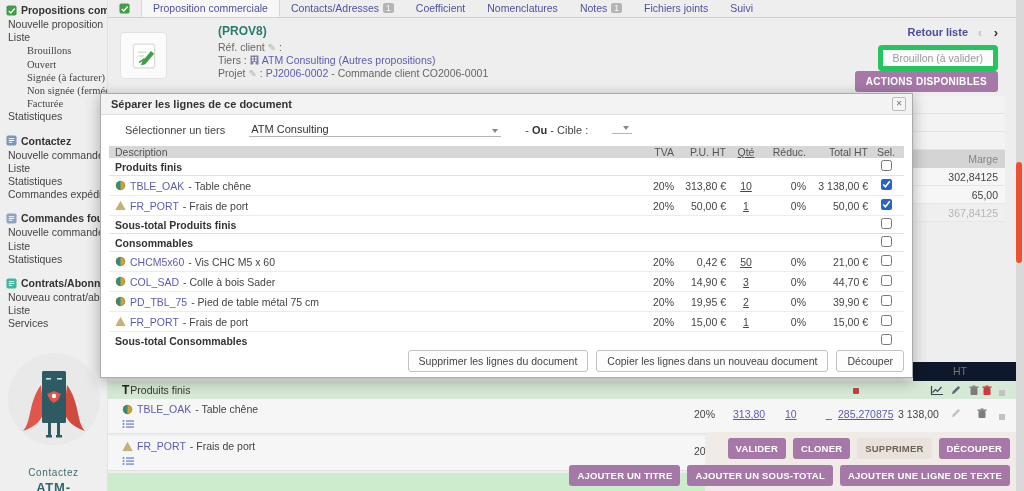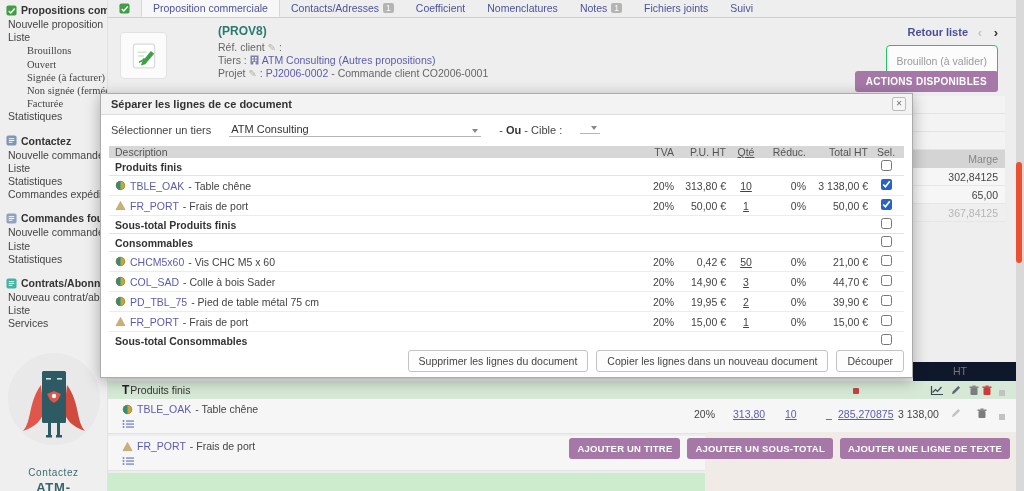--- a/index.html
+++ b/index.html
@@ -32,41 +32,41 @@
   
   #bigicon { left:120px; top:32px; width:47px; height:47px; background:#fbfbfb; border:1px solid #e2e2e2; border-radius:4px;
              display:flex; align-items:center; justify-content:center; }
   #h-title { left:218px; top:24px; color:#2a7a6d; font-weight:bold; font-size:12px; }
   .h-line { left:218px; color:#666; font-size:10.5px; display:flex; align-items:center; gap:3px; white-space:nowrap; }
   a.plink, .plink { color:#5c5cae; text-decoration:none; cursor:pointer; }
   .pencil-glyph { color:#b5b5a8; font-size:10px; }
   #h-backlist { right:56px; top:26px; font-weight:bold; color:#4c4c9c; font-size:11px; cursor:pointer; }
   #h-prev { right:42px; top:25px; color:#c4c4c4; font-size:13px; font-weight:bold; }
   #h-next { right:26px; top:25px; color:#333; font-size:13px; font-weight:bold; cursor:pointer; }
-  #h-status { right:26px; top:45px; background:#fcfcfc; border:1px solid #22c55e; border-radius:4px; color:#9a9a9a; font-size:10.5px; padding:9px 10px; }
+  #h-status { right:26px; top:45px; background:#fcfcfc; border:5px solid #22c55e; border-radius:4px; color:#9a9a9a; font-size:10.5px; padding:2px 10px; }
   #h-actions { right:26px; top:71px; background:#a678a8; color:#fff; font-weight:bold; font-size:10px; letter-spacing:.3px; padding:5px 11px; border:none; border-radius:3px; cursor:pointer; }
 
   
   .rp-row { left:913px; width:92px; height:18px; border-bottom:1px solid #e3e3e3; background:#f3f3f3; }
   #rp-marge { left:913px; top:150px; width:92px; height:26px; background:#d4d4d4; color:#868686; text-align:right; line-height:18px; padding-right:7px; font-size:10.5px; }
   .rp-val { left:913px; width:92px; height:18px; text-align:right; line-height:18px; padding-right:7px; color:#444; background:#f6f6f6; border-bottom:1px solid #e6e6e6; }
   .rp-val.dim { color:#b5b5b5; background:#efefef; }
   #ht-strip { left:913px; top:362px; width:103px; height:19px; background:#0f172a; color:#777; line-height:19px; padding-left:40px; font-size:10.5px; }
 
   
   #scroll-track { right:0; top:0; width:8px; height:491px; background:#d9d9d9; }
   #scroll-thumb { right:2px; top:162px; width:6px; height:101px; background:#ec5030; border-radius:3px; }
 
   
   #modal { left:100px; top:93px; width:813px; height:285px; background:#fff; border:1px solid #ababab;
            box-shadow:0 3px 14px rgba(0,0,0,.3); z-index:10; display:flex; flex-direction:column; }
   #modal-header { height:21px; background:#f3f3f3; border-bottom:1px solid #ddd; display:flex; align-items:center; padding:0 6px 0 10px; }
   #modal-title { font-weight:bold; font-size:11px; color:#333; flex:1; }
   #modal-close { width:14px; height:14px; border:1px solid #bbb; background:#f6f6f6; color:#777; font-size:8px; line-height:12px; text-align:center; cursor:pointer; border-radius:2px; }
-  #modal-selectrow { display:flex; align-items:center; padding:7px 10px 5px; gap:18px; font-size:11px; color:#444; }
+  #modal-selectrow { display:flex; align-items:center; padding:7px 10px 5px; gap:24px; font-size:11px; color:#444;margin-left:14px; }
   .combo { display:flex; align-items:flex-end; border-bottom:1px solid #b5b5b5; padding:1px 2px; cursor:pointer; }
   #combo-tiers { width:252px; }
   #combo-tiers .combo-val { flex:1; color:#333; }
   #combo-target { width:20px; justify-content:flex-end; }
   .caret { width:0; height:0; border-left:3.5px solid transparent; border-right:3.5px solid transparent; border-top:4.5px solid #888; margin:0 1px 2px 4px; }
   .or-label b { color:#333; }
 
   #mtable { margin:4px 8px 0; flex:1; display:flex; flex-direction:column; overflow:hidden; }
   .mhead { display:flex; background:#d7d7d7; color:#555; height:17px; align-items:center; font-size:10.5px; }
   .mrow { display:flex; align-items:center; border-bottom:1px solid #ececec; font-size:10.5px; }
@@ -359,20 +359,26 @@
           <rect x="4" y="4.4" width="8" height="1.3" fill="#6f84cd"></rect>
           <circle cx="1.5" cy="8" r="1" fill="#6f84cd"></circle>
           <rect x="4" y="7.4" width="8" height="1.3" fill="#6f84cd"></rect>
         </svg></div>
       <span class="bnum" style="left: 586px;">20%</span>
     </div>
   </div>
 <div id="empty-green" class="abs"></div>
 
 <div id="action-card" class="abs">
+  <div class="acrow" id="acrow1">
+      <button class="abtn">VALIDER</button>
+      <button class="abtn">CLONER</button>
+      <button class="abtn muted">SUPPRIMER</button>
+      <button class="abtn">DÉCOUPER</button>
+    </div>
   <div class="acrow" id="acrow2">
       <button class="abtn">AJOUTER UN TITRE</button>
       <button class="abtn">AJOUTER UN SOUS-TOTAL</button>
       <button class="abtn">AJOUTER UNE LIGNE DE TEXTE</button>
     </div>
 </div>
 
 <div id="modal" class="abs">
   <div id="modal-header">
     <span id="modal-title">Séparer les lignes de ce document</span>

